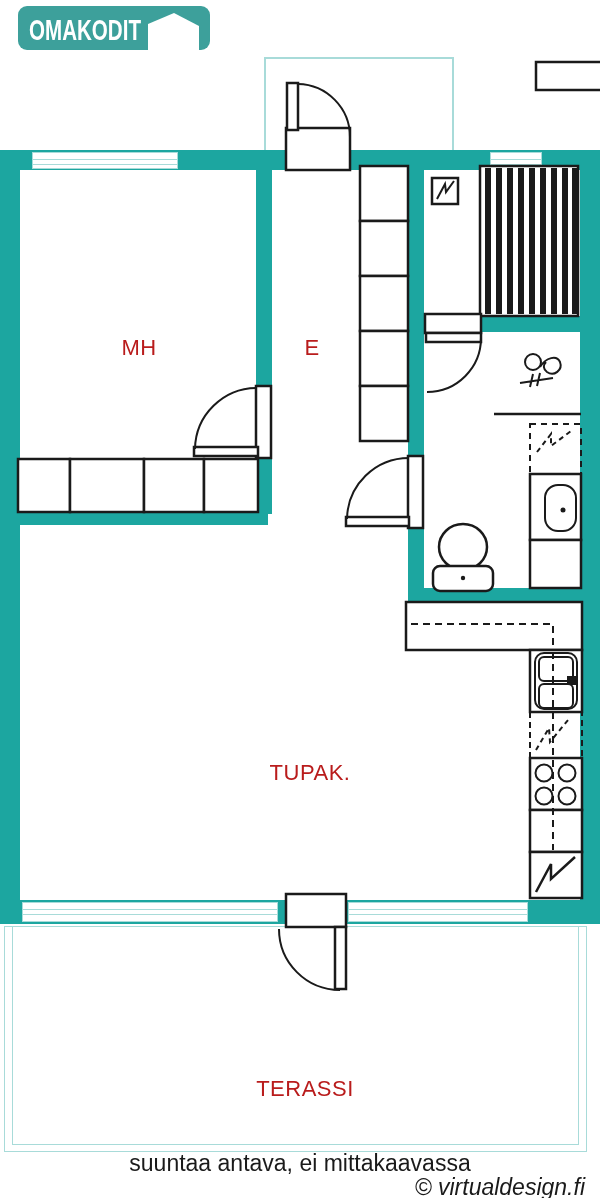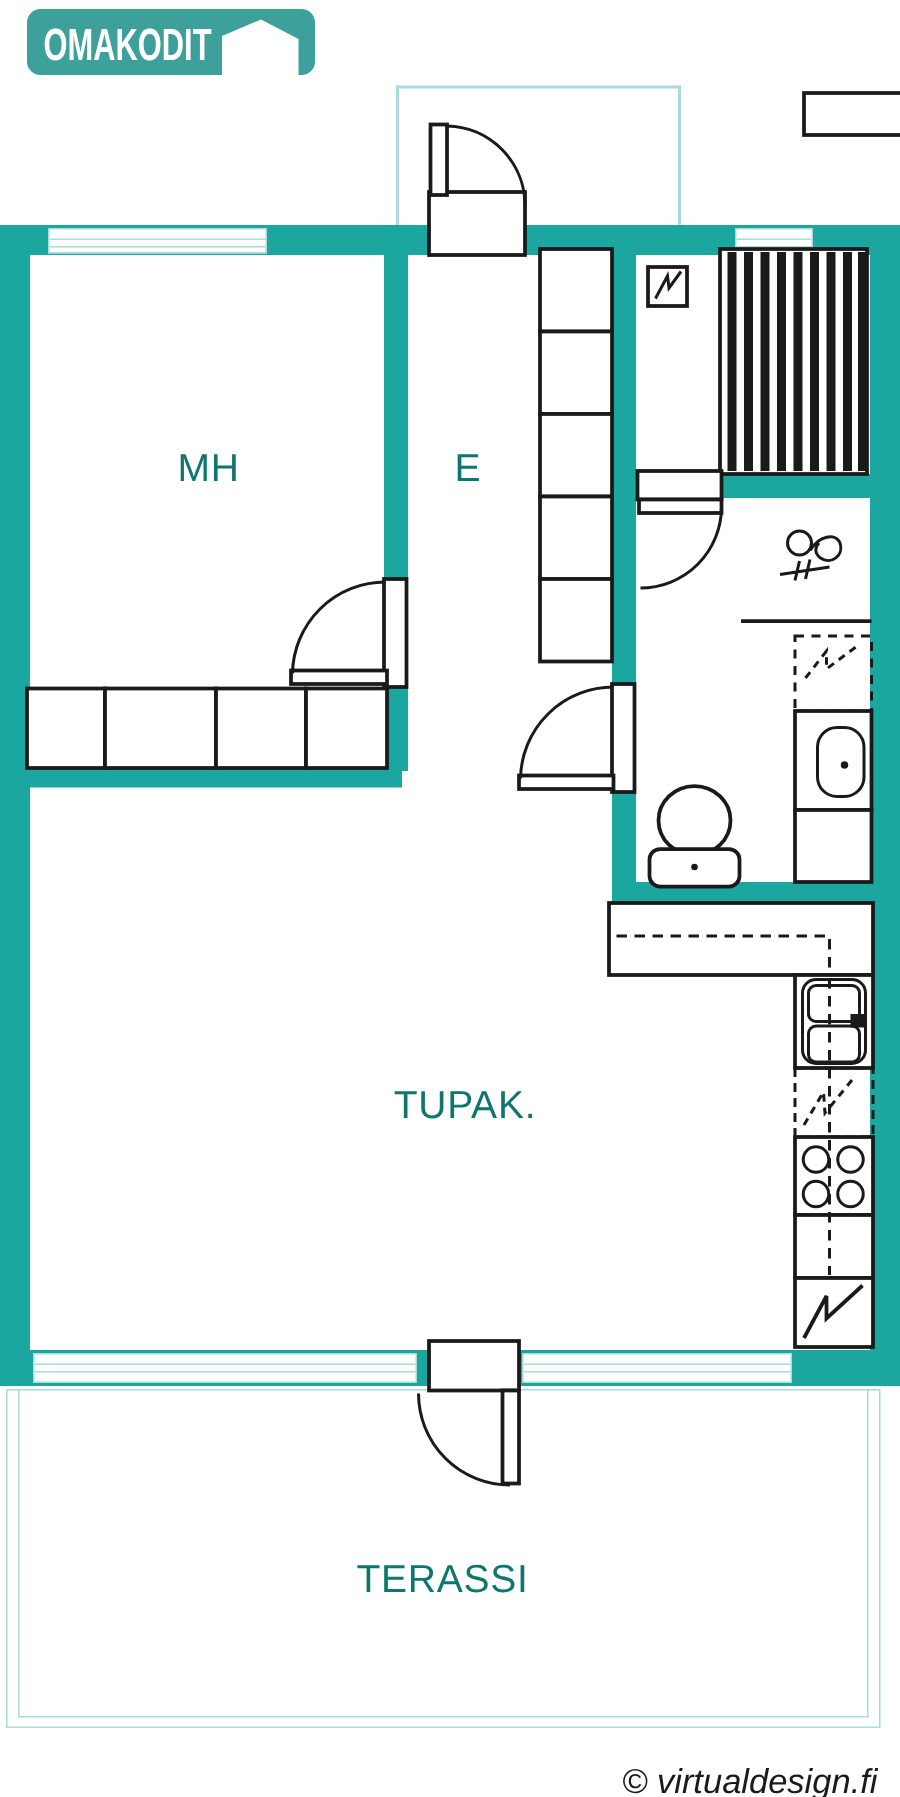--- a/index.html
+++ b/index.html
@@ -12,22 +12,23 @@
   .thinline{background:var(--c-window,#A8DBD9);}
   .window{background:#fff;border:1px solid var(--c-window,#A8DBD9);box-sizing:border-box;}
   .window::after{
     content:'';position:absolute;left:0;right:0;top:6px;height:4px;
     border-top:1px solid var(--c-window,#A8DBD9);
     border-bottom:1px solid var(--c-window,#A8DBD9);
   }
   .terrace-line{box-sizing:border-box;border:1.5px solid var(--c-window,#A8DBD9);}
   .terrace-line.inner{border-top:none;}
   .room-label{
-    color:#0f766e;font-size:26px;letter-spacing:0.5px;white-space:nowrap;
+    color:#b91c1c;font-size:22px;letter-spacing:0.5px;white-space:nowrap;
     transform:translate(-50%,-50%);
+    margin-top:36px;
   }
   .footer-text{color:#1a1a1a;font-size:23px;}
   #plan-svg{position:absolute;left:0;top:0;}
   .ln{stroke:var(--c-line,#1a1a1a);fill:none;stroke-width:2.5;}
   .lnw{stroke:var(--c-line,#1a1a1a);fill:#ffffff;stroke-width:2.5;}
   .ln2{stroke:var(--c-line,#1a1a1a);fill:none;stroke-width:2;}
   .blk{fill:var(--c-line,#1a1a1a);stroke:none;}
   .dash{stroke-dasharray:7 5;}
 </style>
 </head>
@@ -195,23 +196,24 @@
     <g>
       <rect class="lnw" x="286" y="894" width="60" height="33"></rect>
       <rect class="lnw" x="335" y="927" width="11" height="62" stroke-width="2"></rect>
       <path class="ln2" d="M 279 929 A 61 61 0 0 0 340 990"></path>
     </g>
   </svg>
 
   <div class="abs room-label" style="left:139px;top:312px;">MH</div>
   <div class="abs room-label" style="left:312px;top:312px;">E</div>
   <div class="abs room-label" style="left:310px;top:737px;">TUPAK.</div>
-  <div class="abs room-label" style="left:295px;top:1053px;">TERASSI</div>
+  <div class="abs room-label" style="left:305px;top:1053px;">TERASSI</div>
 
   <svg class="abs" style="left:14px;top:2px;" width="200" height="52" viewBox="0 0 200 52">
     <rect x="4" y="4" width="192" height="44" rx="9" fill="var(--c-logo,#3DA09B)"></rect>
     <polygon points="134,48 134,22 160,11 185,24 185,48" fill="#ffffff"></polygon>
     <text x="15" y="38" fill="#ffffff" font-size="30" font-weight="bold" font-family="Liberation Sans, sans-serif" textLength="112" lengthAdjust="spacingAndGlyphs">OMAKODIT</text>
   </svg>
 
+  <div class="abs footer-text" style="left:0;top:1150px;width:600px;text-align:center;">suuntaa antava, ei mittakaavassa</div>
   <div class="abs footer-text" style="left:0;top:1174px;width:585px;text-align:right;font-style:italic;">© virtualdesign.fi</div>
 
 </div>
 
 </body></html>

